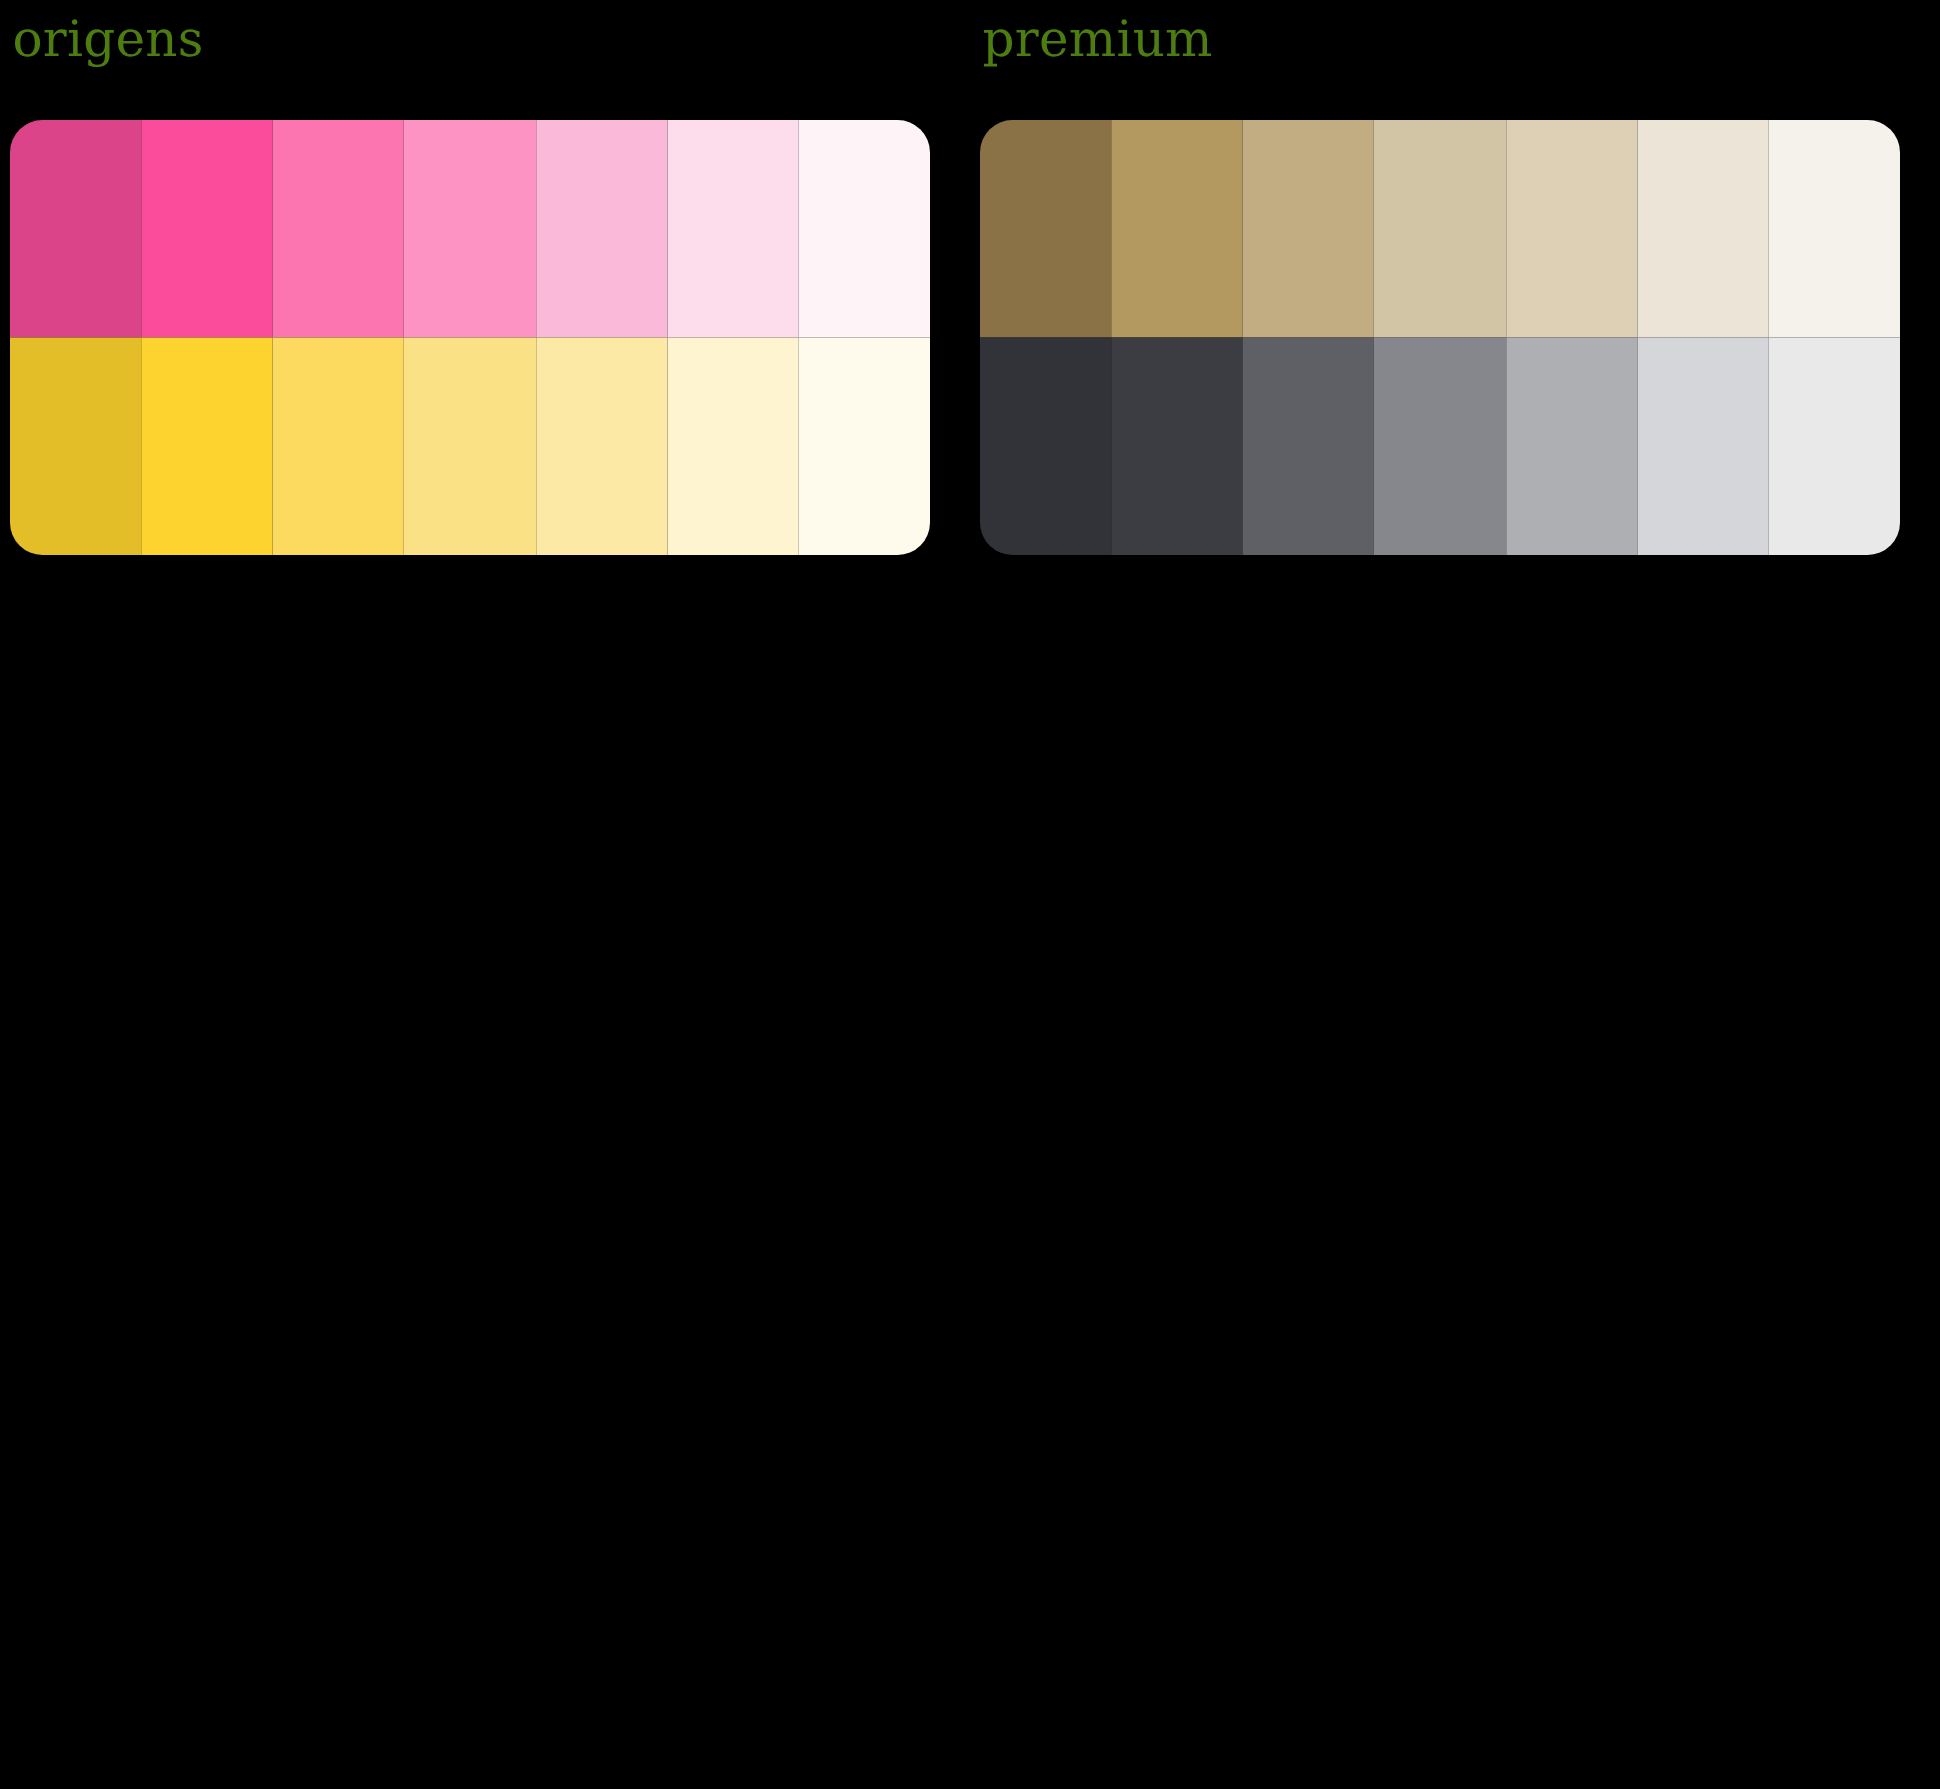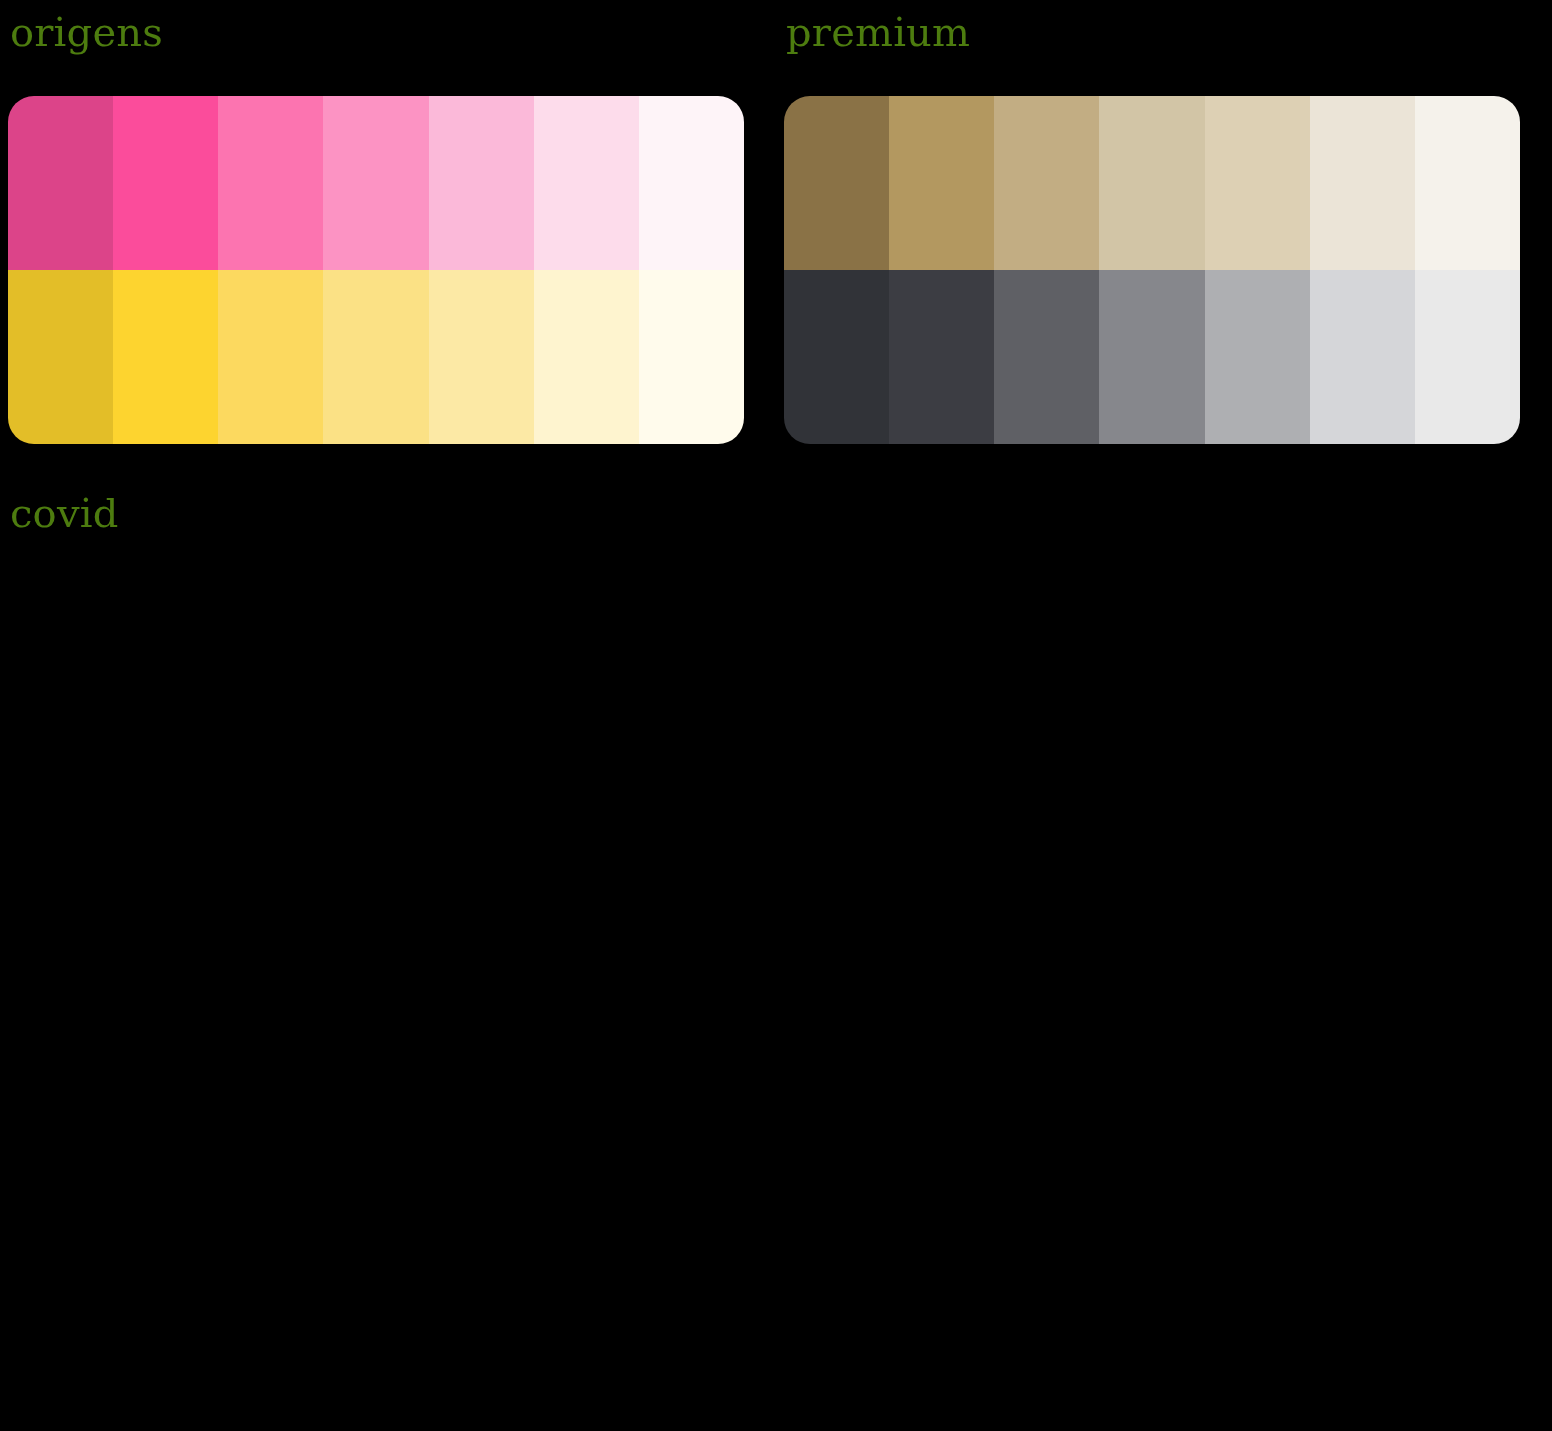--- a/index.html
+++ b/index.html
@@ -136,23 +136,16 @@
           <div class="swatch" style="background: rgb(60, 61, 67);"></div>
           <div class="swatch" style="background: rgb(95, 96, 101);"></div>
           <div class="swatch" style="background: rgb(134, 135, 140);"></div>
           <div class="swatch" style="background: rgb(174, 175, 178);"></div>
           <div class="swatch" style="background: rgb(213, 214, 217);"></div>
           <div class="swatch" style="background: rgb(233, 233, 233);"></div>
         </div>
     </div>
   </div>
 
-  <div class="palette-cell" id="palette-cell-covid">
-    <div class="palette-title">covid</div>
-    <div class="palette-card">
-      <div class="swatch-row" id="covid-row-orange"></div>
-      <div id="covid-row-neutral"></div>
-    </div>
-  </div>
 
   <div class="palette-cell" id="palette-cell-empty"></div>
 
 </div>
 
 </body></html>

